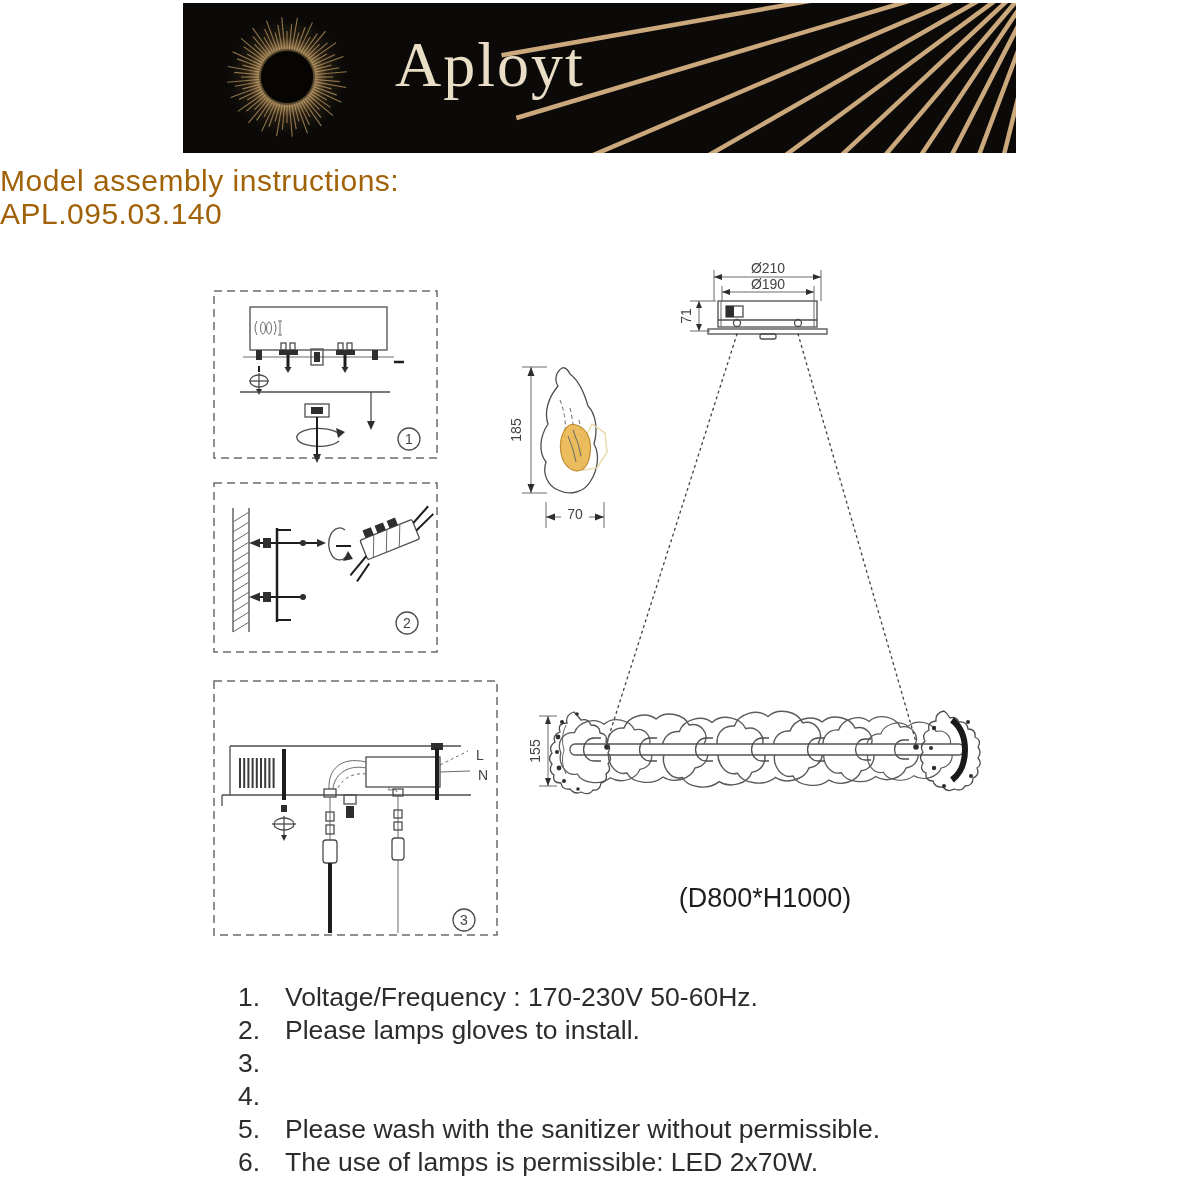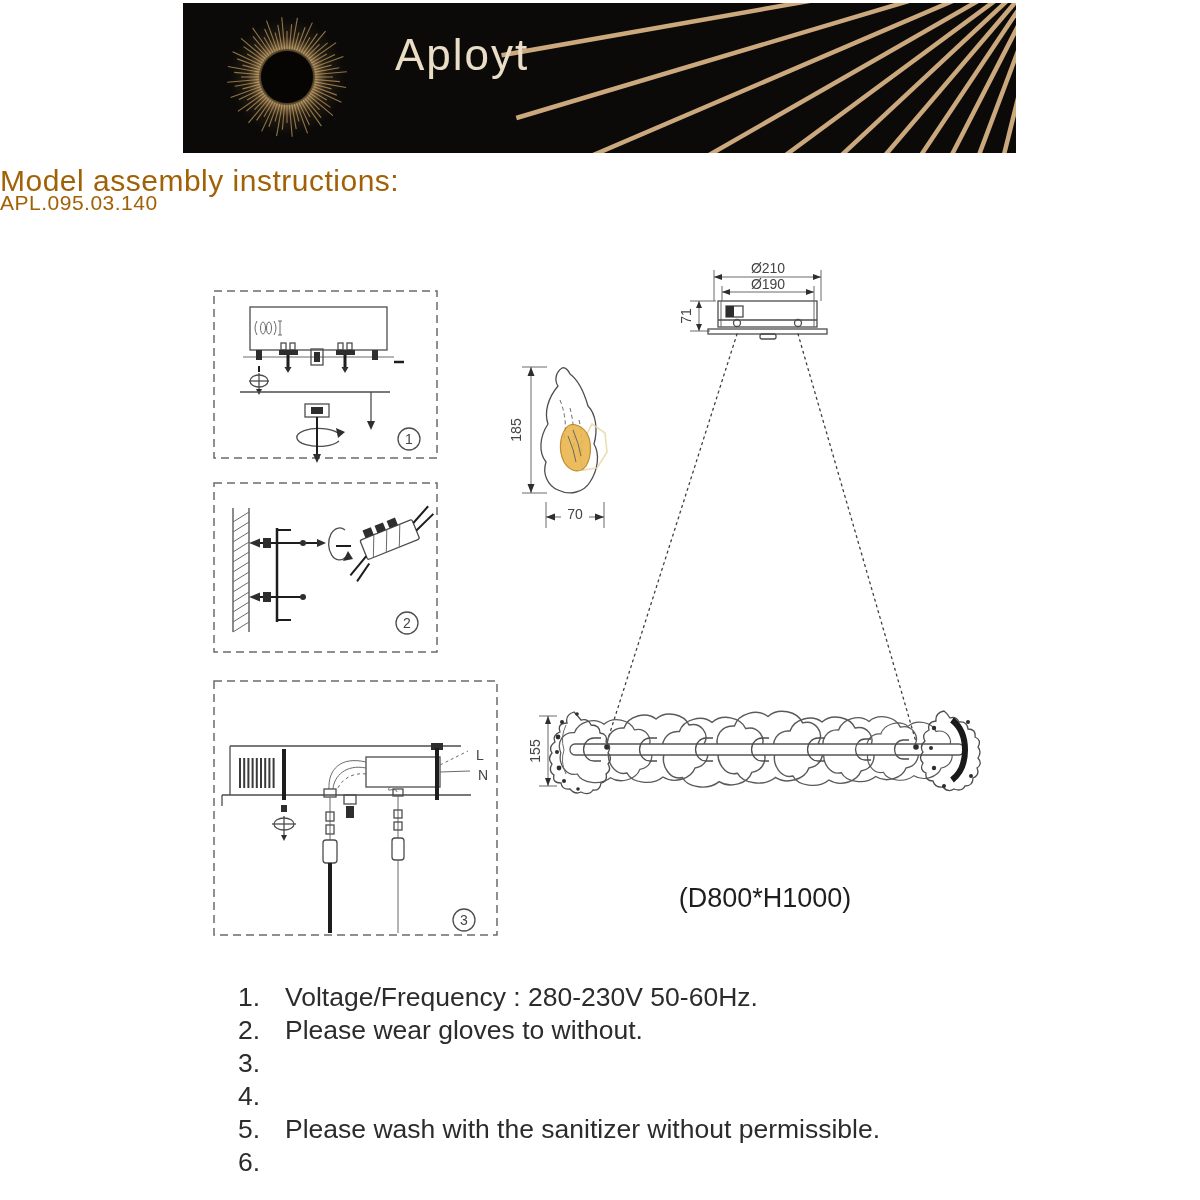--- a/index.html
+++ b/index.html
@@ -3,27 +3,27 @@
 <meta charset="utf-8">
 <style>
   *{box-sizing:border-box}
   html,body{margin:0;padding:0;background:#ffffff}
   .page{position:relative;width:1200px;height:1200px;background:#ffffff;overflow:hidden;
         font-family:"Liberation Sans",sans-serif;}
 
   
   .banner{position:absolute;left:183px;top:3px;width:833px;height:150px;background:#0b0a08;overflow:hidden}
   .banner svg{position:absolute;left:0;top:0;display:block}
-  .brand{position:absolute;left:212px;top:30px;font-size:44px;font-weight:300;color:#e9ddc6;
-         letter-spacing:2px;line-height:1;}
+  .brand{position:absolute;left:212px;top:30px;font-size:64px;font-weight:300;color:#e9ddc6;
+         letter-spacing:2px;line-height:1;font-family:Liberation Serif, serif;}
 
   
   .doc-title,.model-no{position:absolute;left:0;width:100%;text-align:left;color:#a16207;letter-spacing:.5px}
   .doc-title{top:164px;font-size:30px}
-  .model-no{top:191px;font-size:21px}
+  .model-no{top:197px;font-size:30px}
 
   
   svg.diagrams{position:absolute;left:0;top:250px}
   .ln{stroke:#4d4d4d;stroke-width:1.3;fill:none}
   .thin{stroke:#6a6a6a;stroke-width:1;fill:none}
   .thick{stroke:#1d1d1d;fill:none}
   .dashbox{stroke:#6b6b6b;stroke-width:1.5;fill:none;stroke-dasharray:8 5}
   .dim{fill:#444;font-size:14px;font-family:"Liberation Sans",sans-serif}
   .cable{stroke:#3f3f3f;stroke-width:1.3;fill:none;stroke-dasharray:2 4;stroke-linecap:round}
   .fillD{fill:#2e2e2e;stroke:none}
@@ -451,33 +451,34 @@
       <path class="fillD" d="M548,786 l-3,-8 h6 z"></path>
       <text class="dim" text-anchor="middle" transform="rotate(-90 540 751)" x="540" y="751">155</text>
 
       <text x="765" y="907" text-anchor="middle" font-size="27" fill="#1e1e1e" font-family="Liberation Sans, sans-serif">(D800*H1000)</text>
     </g>
   </svg>
 
   <div class="notes">
     <div class="note-row">
       <span class="note-num">1.</span>
-      <span class="note-text">Voltage/Frequency : 280-230V 50-60Hz.</span>
+      <span class="note-text">Voltage/Frequency : 170-230V 50-60Hz.</span>
     </div>
     <div class="note-row">
       <span class="note-num">2.</span>
-      <span class="note-text">Please wear gloves to without.</span>
+      <span class="note-text">Please lamps gloves to install.</span>
     </div>
     <div class="note-row">
       <span class="note-num">3.</span>
     </div>
     <div class="note-row">
       <span class="note-num">4.</span>
     </div>
     <div class="note-row">
       <span class="note-num">5.</span>
       <span class="note-text">Please wash with the sanitizer without permissible.</span>
     </div>
     <div class="note-row">
       <span class="note-num">6.</span>
+      <span class="note-text">The use of lamps is permissible: LED 2x70W.</span>
     </div>
   </div>
 </div>
 
 </body></html>

